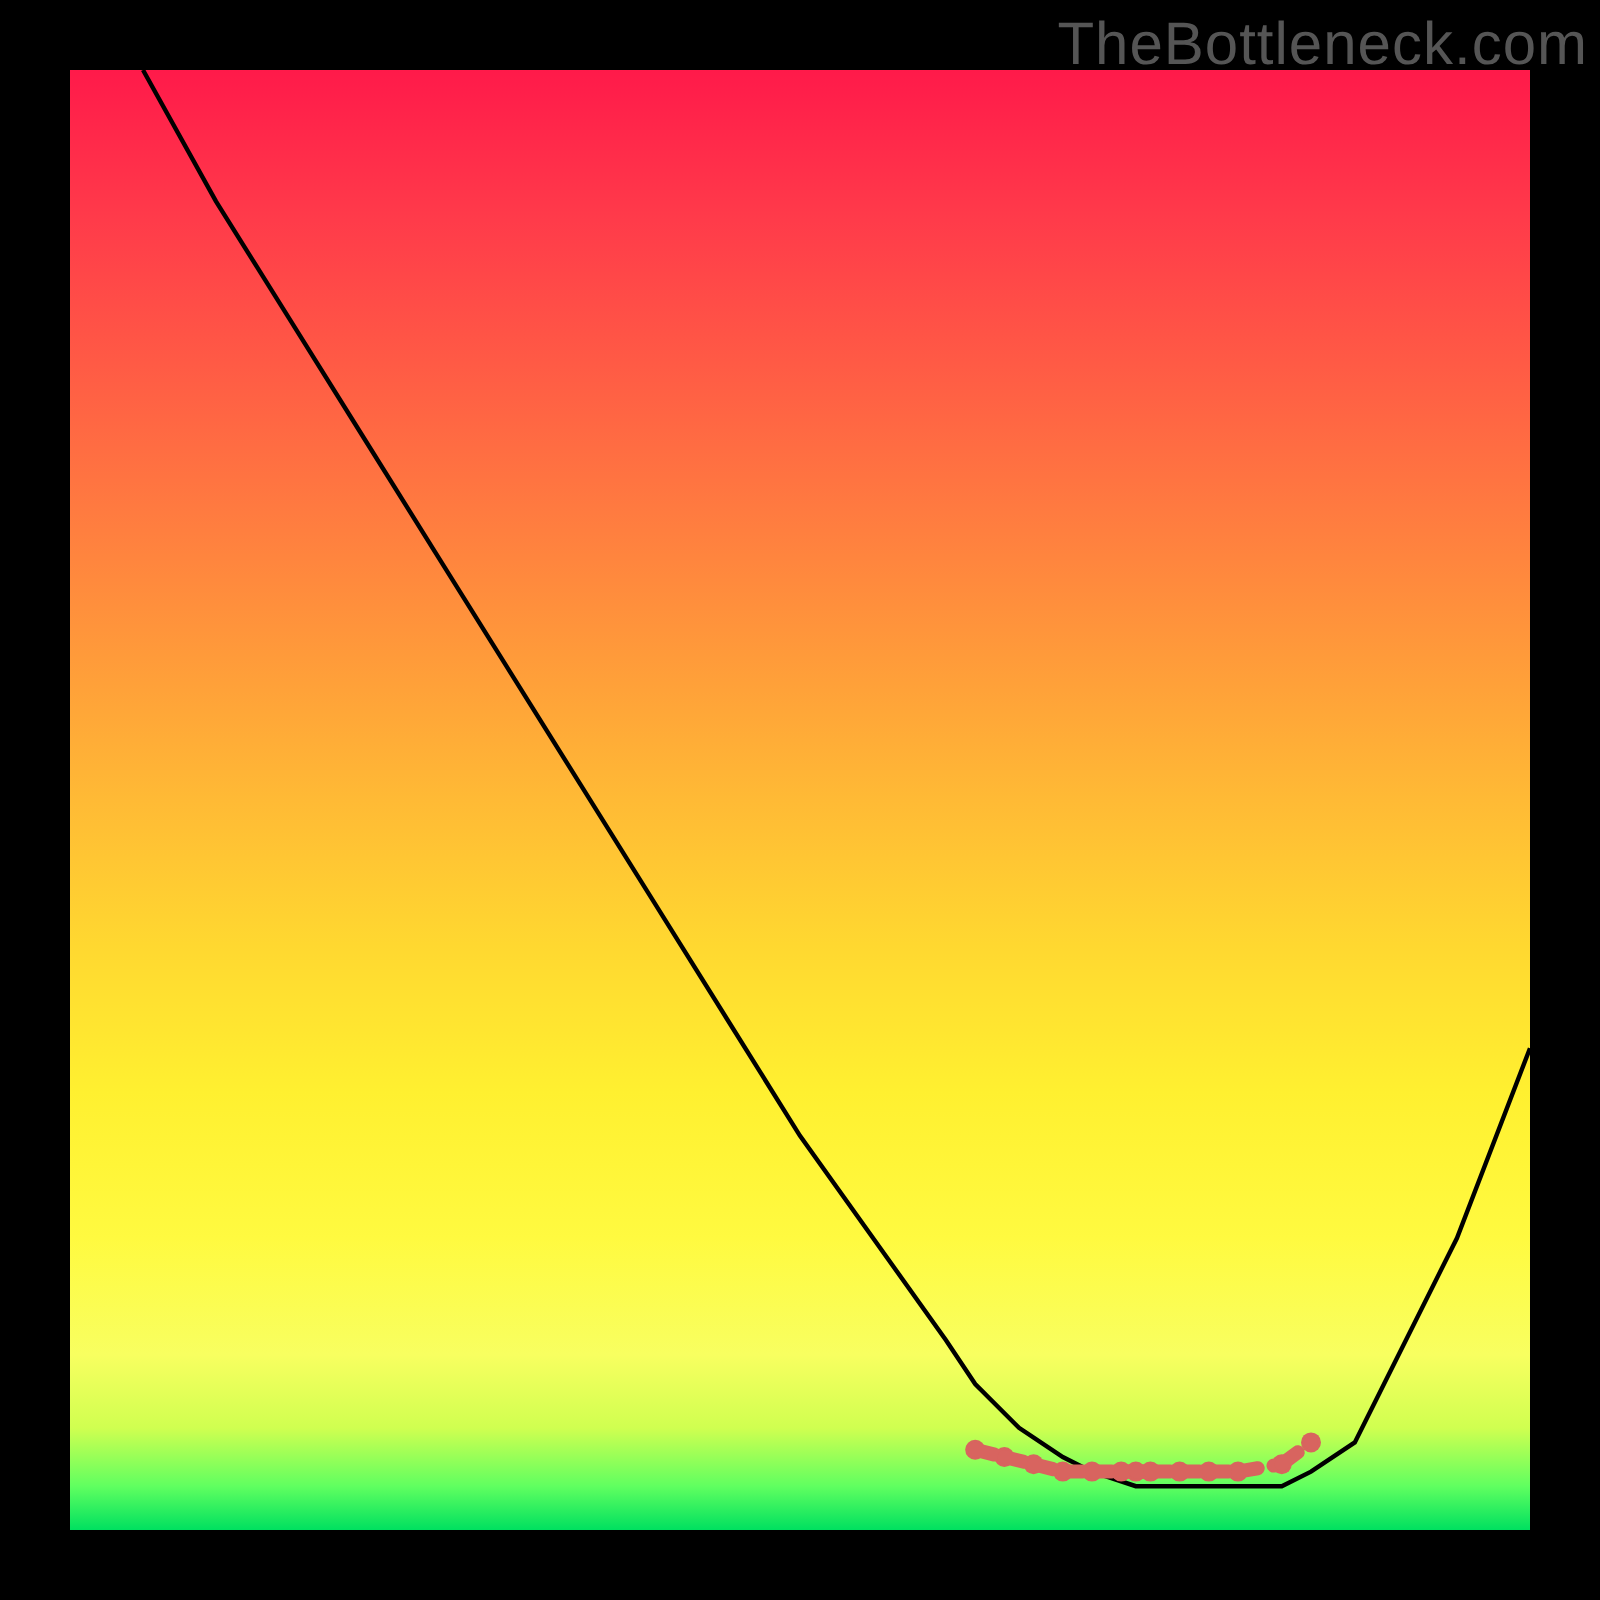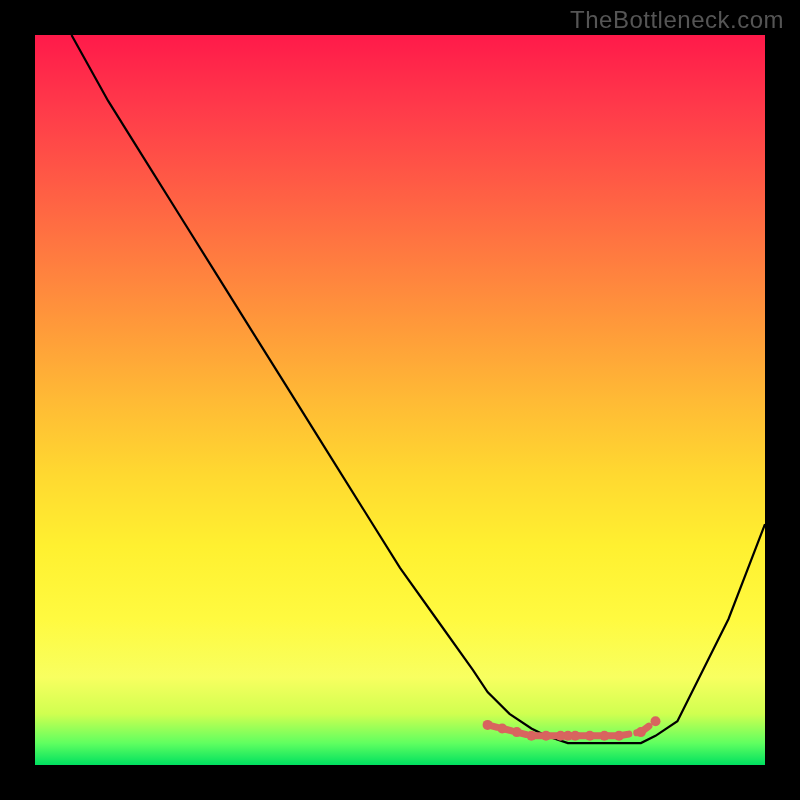--- a/index.html
+++ b/index.html
@@ -6,23 +6,23 @@
   body {
     width: 800px;
     height: 800px;
     background: #000;
     position: relative;
     font-family: Arial, sans-serif;
   }
   .watermark {
     position: absolute;
     top: 6px;
-    right: 16px;
+    right: 6px;
     color: #555;
-    font-size: 24px;
+    font-size: 30px;
     font-weight: 500;
     letter-spacing: 0.5px;
     z-index: 10;
     margin-left: 40px;
   }
   .plot-area {
     position: absolute;
     left: 35px;
     top: 35px;
     width: 730px;

